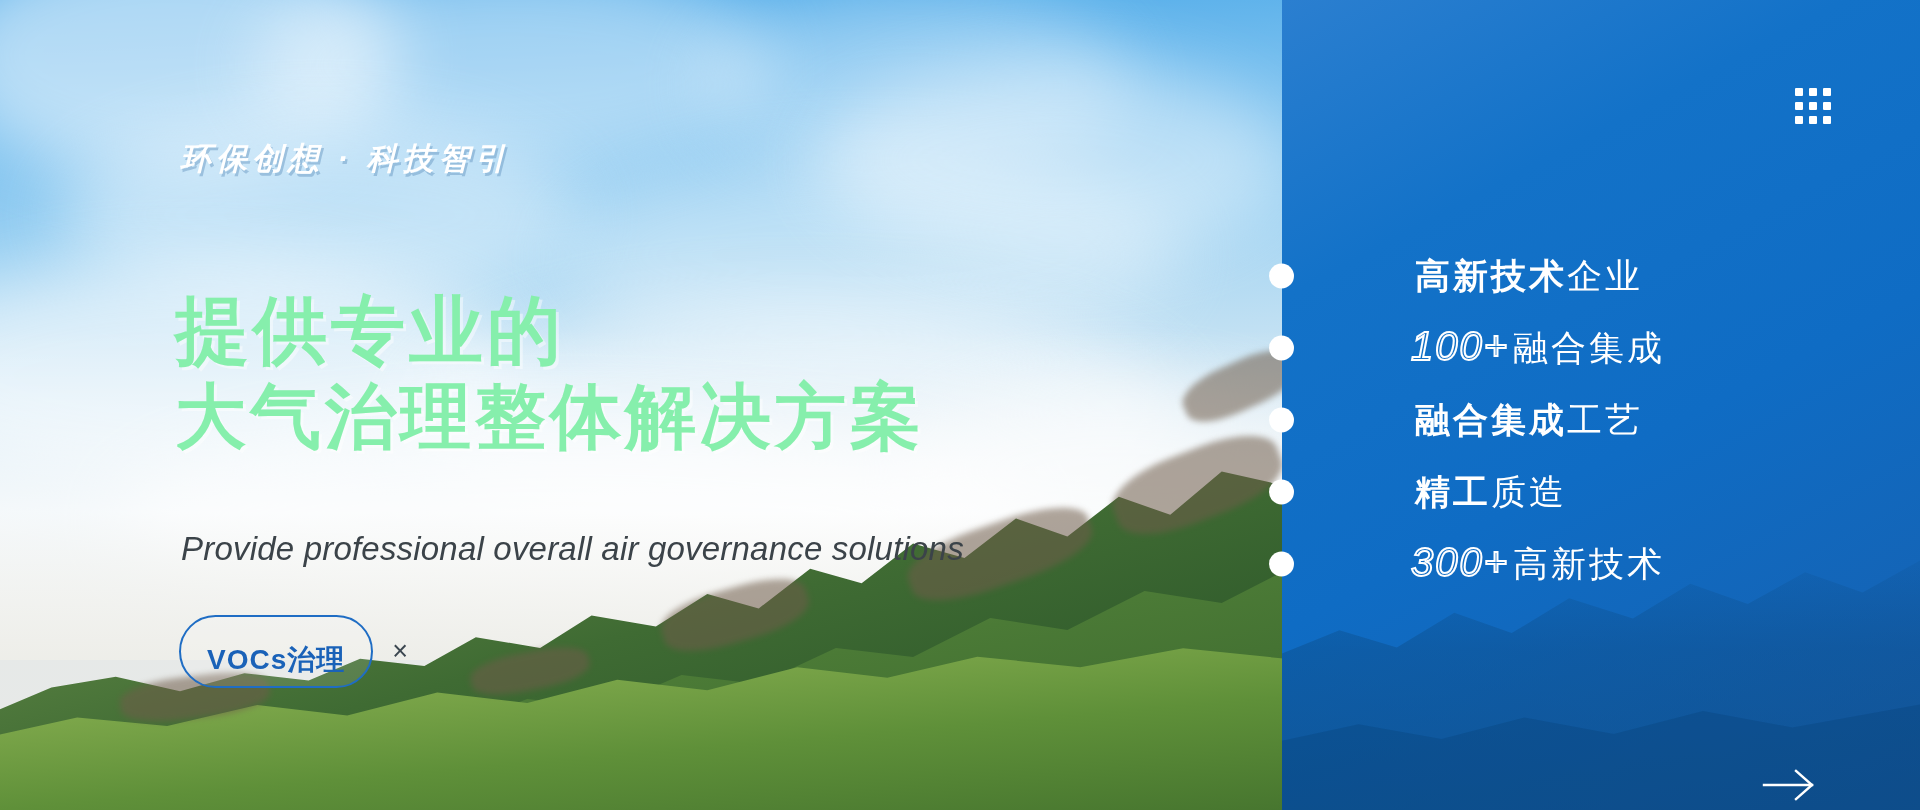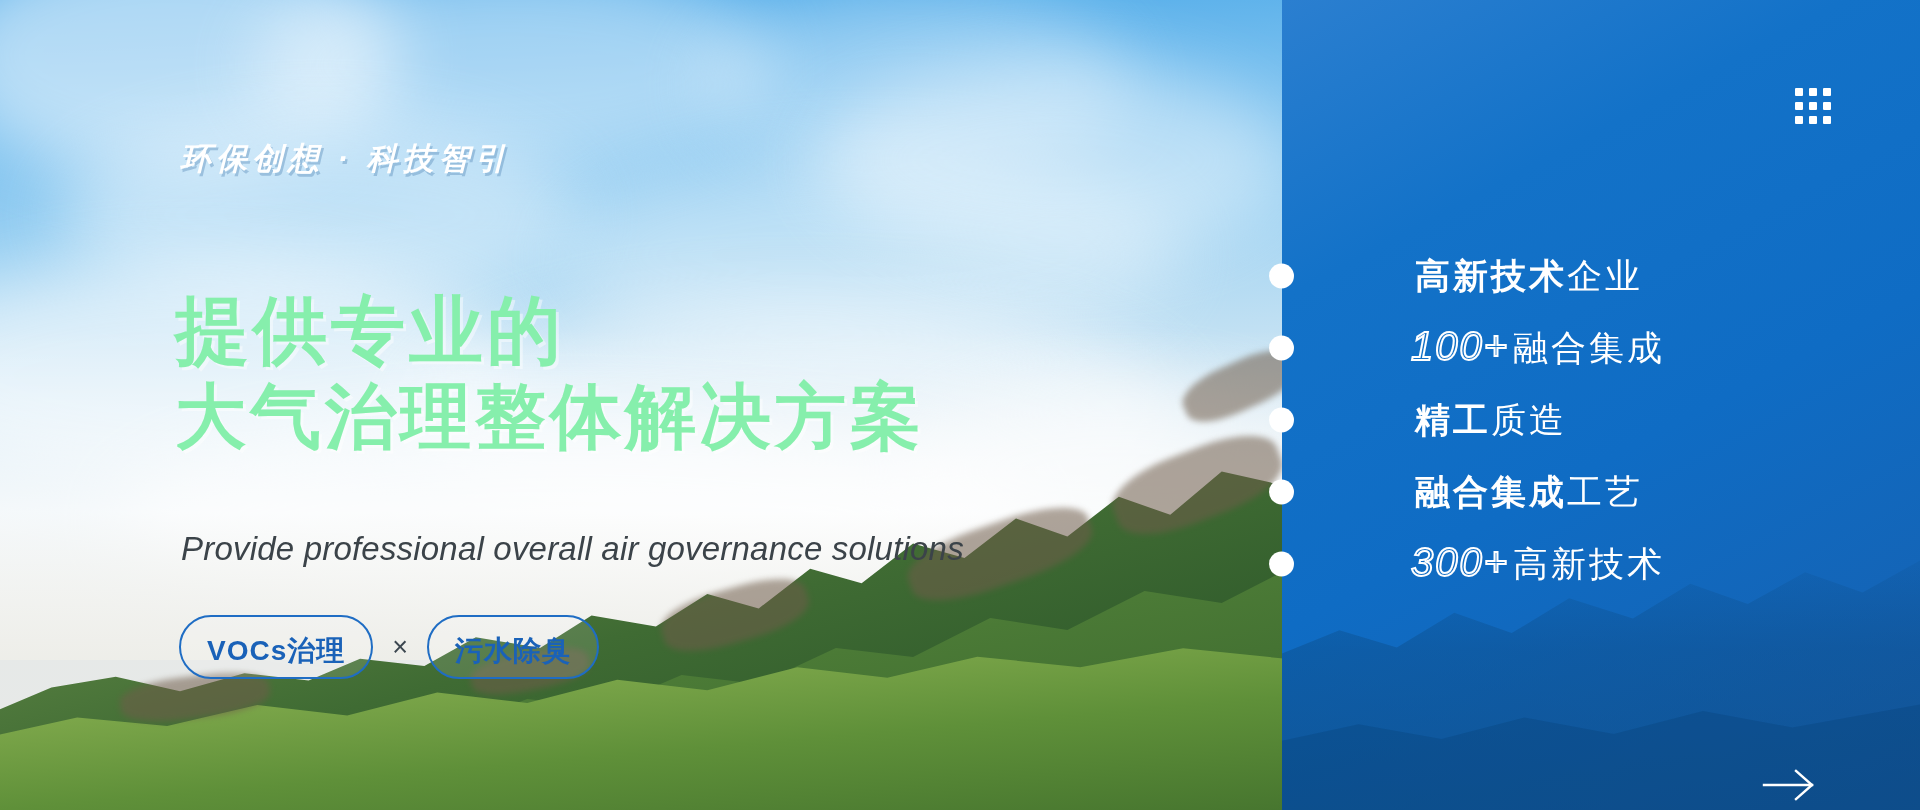--- a/index.html
+++ b/index.html
@@ -91,21 +91,21 @@
     font-size:33px; font-weight:400; color:#3b4349;
     letter-spacing:.2px; white-space:nowrap;font-style:italic;
   }
 
   .pills{
     position:absolute; left:132px; top:615px;
     display:flex; align-items:center; gap:19px;
   }
   .pill{
     border:2px solid #1f6dc4; border-radius:999px;
-    padding:16px 26px 9px;
+    padding:25px 26px 9px;
     font-size:28px; font-weight:700; color:#1a62b8;
     letter-spacing:1px; white-space:nowrap; line-height:1.25;
     background:rgba(255,255,255,.12);
   }
   .pill-x{ font-size:27px; color:#3c4750; font-weight:400; }
 
   
   .panel{
     position:absolute; left:1282px; top:0; width:638px; height:810px;
     background:linear-gradient(152deg,#2b7fd0 0%,#1372c8 26%,#0f6cc4 55%,#1464b6 82%,#1a5fae 100%);
@@ -196,21 +196,20 @@
     <div class="headline">
       <div class="l1">提供专业的</div>
       <div class="l2">大气治理整体解决方案</div>
     </div>
 
     <div class="subtitle">Provide professional overall air governance solutions</div>
 
     <div class="pills">
       <div class="pill">VOCs治理</div>
       <div class="pill-x">×</div>
-      <div class="pill">污水除臭</div>
     </div>
   </div>
 
   <div class="panel">
     <div class="panel-ghost"></div>
     <div class="panel-ghost2"></div>
   </div>
 
   <div class="grid-icon">
     <i></i>
@@ -236,28 +235,28 @@
     <div class="feature">
       <span class="dot"></span>
       <span class="ftext">
         <span class="num">100+</span><span class="strong"></span><span class="light">融合集成</span>
       </span>
     </div>
 
     <div class="feature">
       <span class="dot"></span>
       <span class="ftext">
+        <span class="num"></span><span class="strong">融合集成</span><span class="light">工艺</span>
+      </span>
+    </div>
+
+    <div class="feature">
+      <span class="dot"></span>
+      <span class="ftext">
         <span class="num"></span><span class="strong">精工</span><span class="light">质造</span>
-      </span>
-    </div>
-
-    <div class="feature">
-      <span class="dot"></span>
-      <span class="ftext">
-        <span class="num"></span><span class="strong">融合集成</span><span class="light">工艺</span>
       </span>
     </div>
 
     <div class="feature">
       <span class="dot"></span>
       <span class="ftext">
         <span class="num">300+</span><span class="strong"></span><span class="light">高新技术</span>
       </span>
     </div>
   </div>

